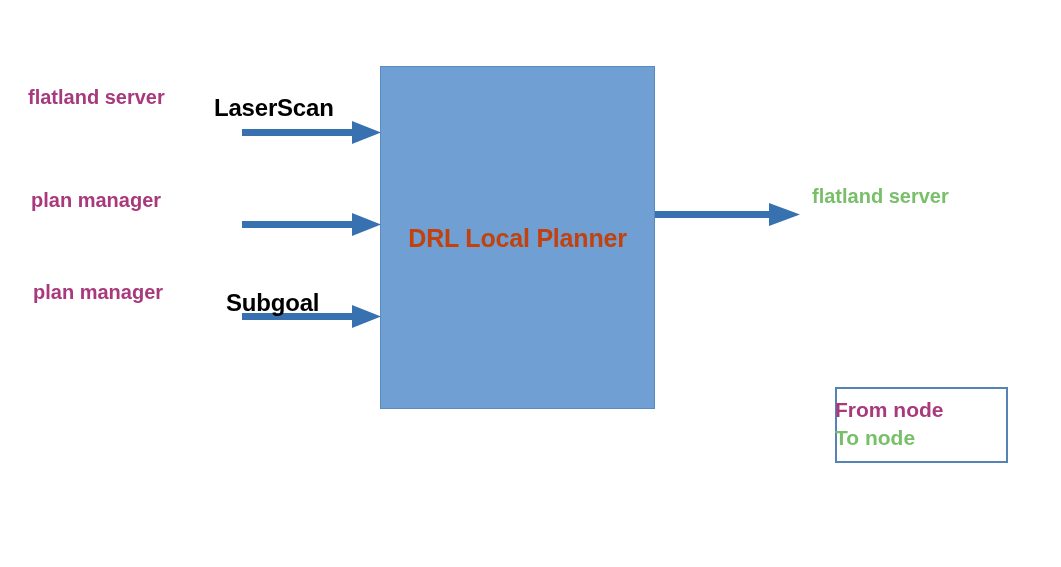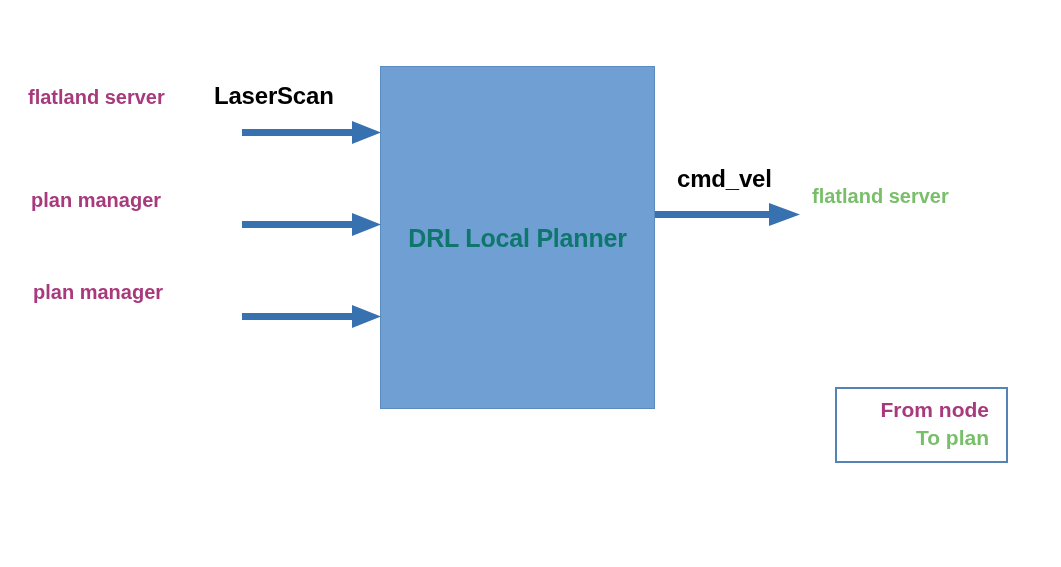--- a/index.html
+++ b/index.html
@@ -31,21 +31,21 @@
     box-sizing: border-box;
   }
   .proc-block-label {
     position: absolute;
     left: 380px;
     top: 223px;
     width: 275px;
     text-align: center;
     font-size: 25px;
     font-weight: bold;
-    color: #0f766e;
+    color: #c2410c;
     line-height: 30px;
     letter-spacing: -0.2px;
   }
 
   
   #arrow-layer {
     position: absolute;
     left: 0;
     top: 0;
     width: 1061px;
@@ -62,20 +62,21 @@
   .lbl-from {
     color: #a8397c;
     font-size: 20px;
     font-weight: bold;
   }
   .lbl-topic {
     color: #000000;
     font-size: 24px;
     font-weight: bold;
     letter-spacing: -0.2px;
+    margin-top: 12px;
   }
   .lbl-to {
     color: #79bf6a;
     font-size: 20px;
     font-weight: bold;
   }
 
   
   .row1-from { left: 28px;  top: 86px; }
   .row1-topic{ left: 214px; top: 83px; }
@@ -96,21 +97,21 @@
     top: 387px;
     width: 173px;
     height: 76px;
     border: 2px solid #5583b5;
     background: #ffffff;
     box-sizing: border-box;
   }
   .legend-line {
     position: absolute;
     width: 154px;
-    text-align: right;
+    text-align: left;
     font-size: 21px;
     font-weight: bold;
     white-space: pre;
   }
   .legend-from {
     left: 835px;
     top: 398px;
     color: #a8397c;
   }
   .legend-to {
@@ -149,21 +150,21 @@
       <polygon points="769,203 800,214.5 769,226" fill="#3871b0"></polygon>
     </g>
   </svg>
 
   <div class="lbl lbl-from row1-from">flatland server</div>
   <div class="lbl lbl-topic row1-topic">LaserScan</div>
 
   <div class="lbl lbl-from row2-from">plan manager</div>
 
   <div class="lbl lbl-from row3-from">plan manager</div>
+  <div class="lbl lbl-topic row3-topic">Subgoal</div>
 
-  <div class="lbl lbl-topic out-topic">cmd_vel</div>
   <div class="lbl lbl-to out-to"><br><span>flatland server</span></div>
 
   <div class="legend-box"></div>
   <div class="legend-line legend-from">From node</div>
-  <div class="legend-line legend-to">To plan</div>
+  <div class="legend-line legend-to">To node</div>
 
 </div>
 
 </body></html>

